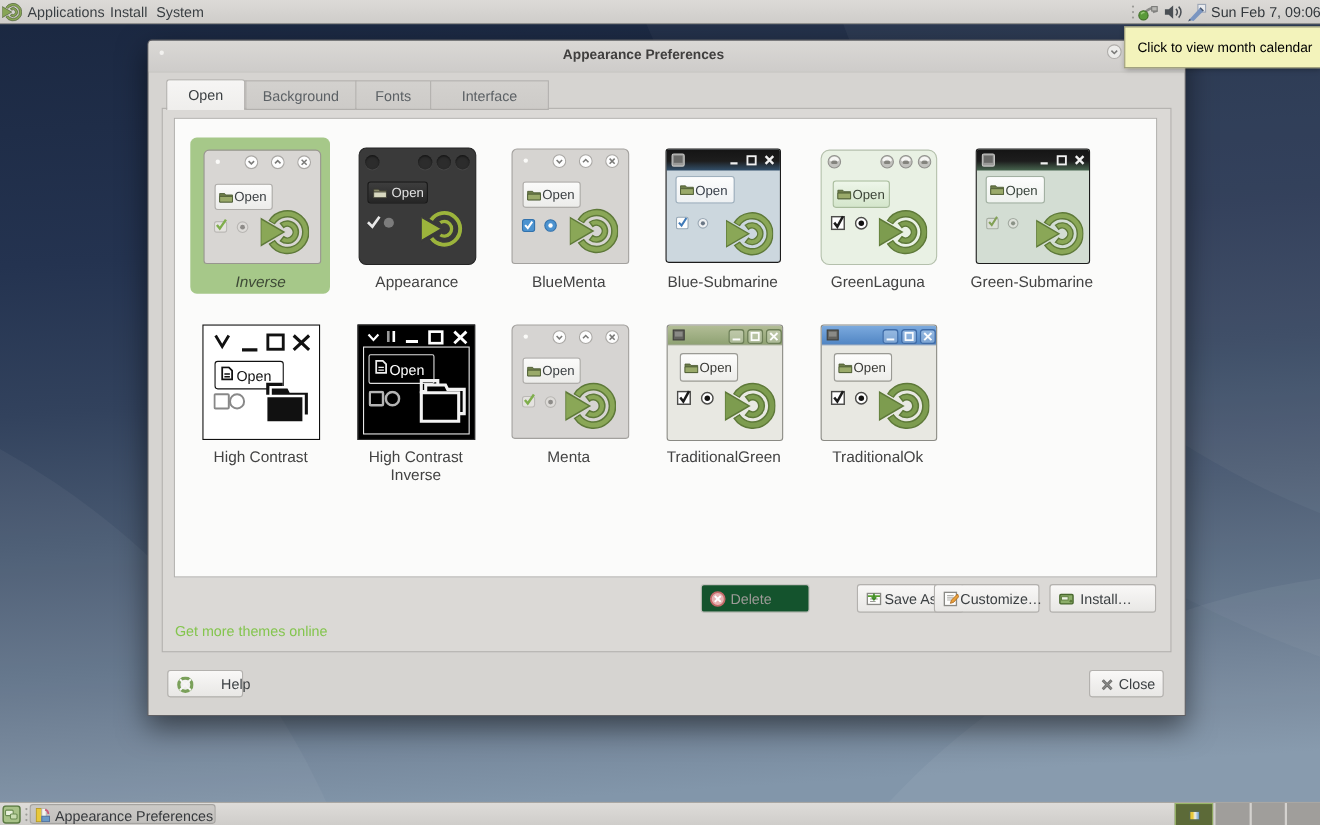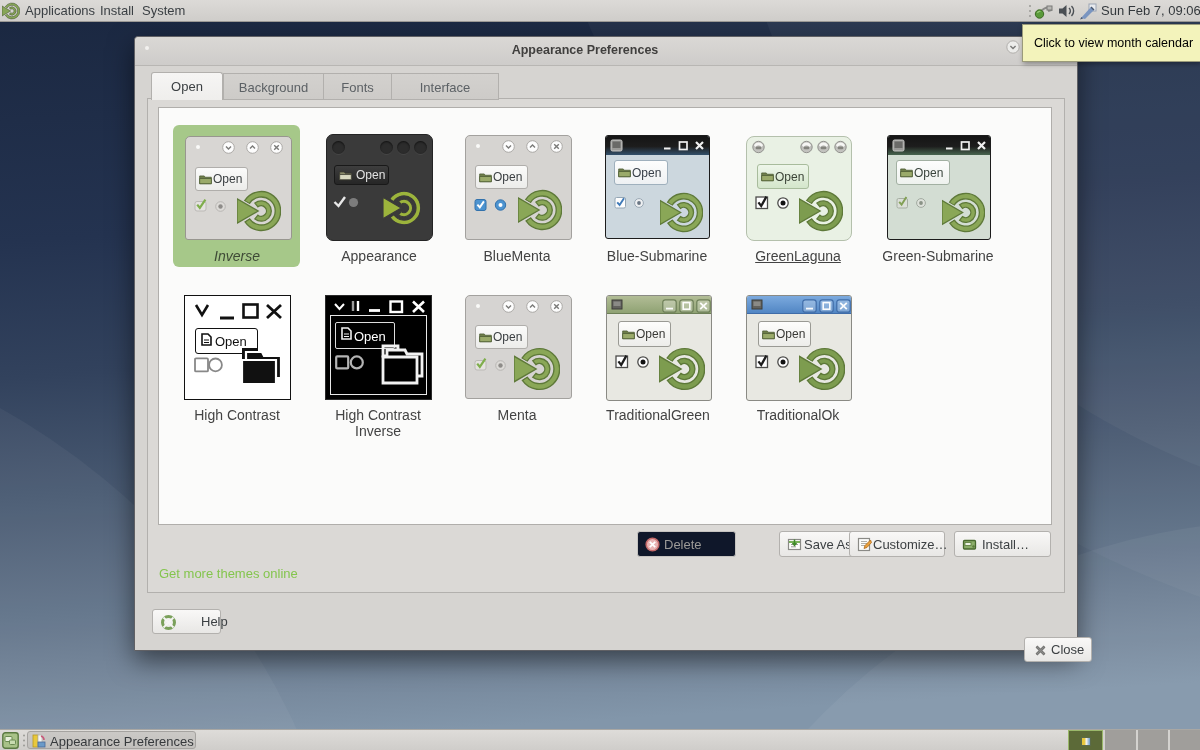--- a/index.html
+++ b/index.html
@@ -235,21 +235,21 @@
           <circle cx="28" cy="9" r="5.2" fill="#fff" stroke="#4c4c4a" stroke-width="1.3"></circle>
           <circle cx="28" cy="9" r="2.5" fill="#111"></circle>
         </svg>
         <svg class="abs" style="left:52px;top:52px" width="44" height="44" viewBox="0 0 100 100">
           <path d="M17.5,26.6 A44.2,44.2 0 1 1 18.3,74.7 L28.7,67.8 A31.8,31.8 0 1 0 28.1,33.2 Z" fill="#7d9c4f" stroke="#5e7939" stroke-width="3"></path>
           <path d="M40.8,31.9 A23.0,23.0 0 1 1 40.8,68.1 L47.6,59.5 A12.0,12.0 0 1 0 47.6,40.5 Z" fill="#7d9c4f" stroke="#5e7939" stroke-width="3"></path>
           <path d="M0,22 L0,78 L48,50 Z" fill="#e9f1e4" stroke="#e9f1e4" stroke-width="8"></path>
           <path d="M0,22 L0,78 L48,50 Z" fill="#7d9c4f" stroke="#5e7939" stroke-width="3"></path>
         </svg>
       </div>
-<div class="cell-label" style="left:728px;top:248px;width:140px;color:#434343;text-decoration:underline;">GreenLaguna</div>
+<div class="cell-label" style="left:728px;top:248px;width:140px;color:#434343;">GreenLaguna</div>
 <div class="mini" style="left:887px;top:135px;width:104px;height:105px;background:#d3ddd3;border:1px solid #1c1c1c;border-radius:3px;">
         <div class="abs" style="left:0;top:0;width:100%;height:19px;background:linear-gradient(180deg,#151515 0%,#1d1d1d 55%,#48654f 100%);border-radius:2px 2px 0 0;"></div>
         <svg class="abs" style="left:4px;top:3px" width="13" height="13" viewBox="0 0 13 13">
           <rect x="1" y="1" width="11" height="11" rx="1.5" fill="#9a9a98" stroke="#c8c8c6" stroke-width="1"></rect>
           <rect x="2.5" y="2.5" width="8" height="6.5" fill="#6a6a68"></rect>
         </svg>
         <svg class="abs" style="left:56px;top:3px" width="46" height="13" viewBox="0 0 46 13">
           <path d="M2,9.5 L8.5,9.5" stroke="#f0f0f0" stroke-width="2"></path>
           <rect x="17.5" y="3" width="7.5" height="7.5" fill="none" stroke="#f0f0f0" stroke-width="1.7"></rect>
           <path d="M34,3 L41,10 M41,3 L34,10" stroke="#f0f0f0" stroke-width="2.2"></path>
@@ -437,21 +437,21 @@
         <svg class="abs" style="left:52px;top:50px" width="46" height="46" viewBox="0 0 100 100">
           <path d="M17.5,26.6 A44.2,44.2 0 1 1 18.3,74.7 L28.7,67.8 A31.8,31.8 0 1 0 28.1,33.2 Z" fill="#7d9c4f" stroke="#5e7939" stroke-width="3"></path>
           <path d="M40.8,31.9 A23.0,23.0 0 1 1 40.8,68.1 L47.6,59.5 A12.0,12.0 0 1 0 47.6,40.5 Z" fill="#7d9c4f" stroke="#5e7939" stroke-width="3"></path>
           <path d="M0,22 L0,78 L48,50 Z" fill="#e8e8e2" stroke="#e8e8e2" stroke-width="8"></path>
           <path d="M0,22 L0,78 L48,50 Z" fill="#7d9c4f" stroke="#5e7939" stroke-width="3"></path>
         </svg>
       </div>
 <div class="cell-label" style="left:728px;top:407px;width:140px;color:#434343;">TraditionalOk</div>
 </div>
 <div class="abs" style="left:0;top:0;z-index:16;">
-<div class="btn" style="left:637px;top:531px;width:99px;background:#0f172a;border-color:#c5c3c0;color:#9c9a97;">
+<div class="btn" style="left:637px;top:531px;width:99px;background:#14532d;border-color:#c5c3c0;color:#9c9a97;">
         <svg class="abs" style="left:7px;top:5px" width="15" height="15" viewBox="0 0 15 15">
           <circle cx="7.5" cy="7.5" r="6.3" fill="#e8b4b4" stroke="#c46a6a" stroke-width="1.6"></circle>
           <path d="M4.8,4.8 L10.2,10.2 M10.2,4.8 L4.8,10.2" stroke="#fff" stroke-width="1.8"></path>
         </svg>
         <span class="t" style="left:26px;">Delete</span>
       </div>
 <div class="btn" style="left:744px;top:531px;width:97px;margin-left:35px;">
         <svg class="abs" style="left:7px;top:5px" width="15" height="15" viewBox="0 0 15 15">
           <rect x="1.5" y="2.5" width="12" height="10" fill="#fdfdfc" stroke="#8a8a86" stroke-width="1.2"></rect>
           <path d="M2,5 L13,5" stroke="#58a030" stroke-width="1.6"></path>
@@ -477,21 +477,21 @@
         <span class="t" style="left:27px;">Install…</span>
       </div>
 <div class="abs" style="left:159px;top:566px;font-size:13px;color:#84c54e;white-space:nowrap;">Get more themes online</div>
 <div class="btn" style="left:152px;top:609px;width:69px;height:25px;">
         <svg class="abs" style="left:8px;top:5px" width="15" height="15" viewBox="0 0 15 15">
           <circle cx="7.5" cy="7.5" r="6" fill="none" stroke="#7aa05a" stroke-width="3"></circle>
           <path d="M2.5,2.5 L12.5,12.5 M12.5,2.5 L2.5,12.5" stroke="#f6f5f4" stroke-width="1.8"></path>
         </svg>
         <span class="t" style="left:28px;top:4px;margin-left:20px;">Help</span>
       </div>
-<div class="btn" style="left:990px;top:637px;width:68px;height:25px;margin-left:34px;">
+<div class="btn" style="left:990px;top:609px;width:68px;height:25px;">
         <svg class="abs" style="left:9px;top:6px" width="13" height="13" viewBox="0 0 13 13">
           <path d="M2.5,2.5 L10.5,10.5 M10.5,2.5 L2.5,10.5" stroke="#6a6a68" stroke-width="2.6"></path>
           <path d="M2.5,2.5 L10.5,10.5 M10.5,2.5 L2.5,10.5" stroke="#8a8a88" stroke-width="1.2"></path>
         </svg>
         <span class="t" style="left:26px;top:4px;">Close</span>
       </div>
 </div>
 
 <div class="abs" style="left:1022px;top:24px;width:178px;height:38px;background:#f3f3bb;border:1px solid #9a9a7a;border-right:none;box-shadow:1px 2px 5px rgba(0,0,0,.35);z-index:45;">
   <div class="abs" style="left:11px;top:11px;font-size:12.5px;color:#000000;white-space:nowrap;">Click to view month calendar</div>

